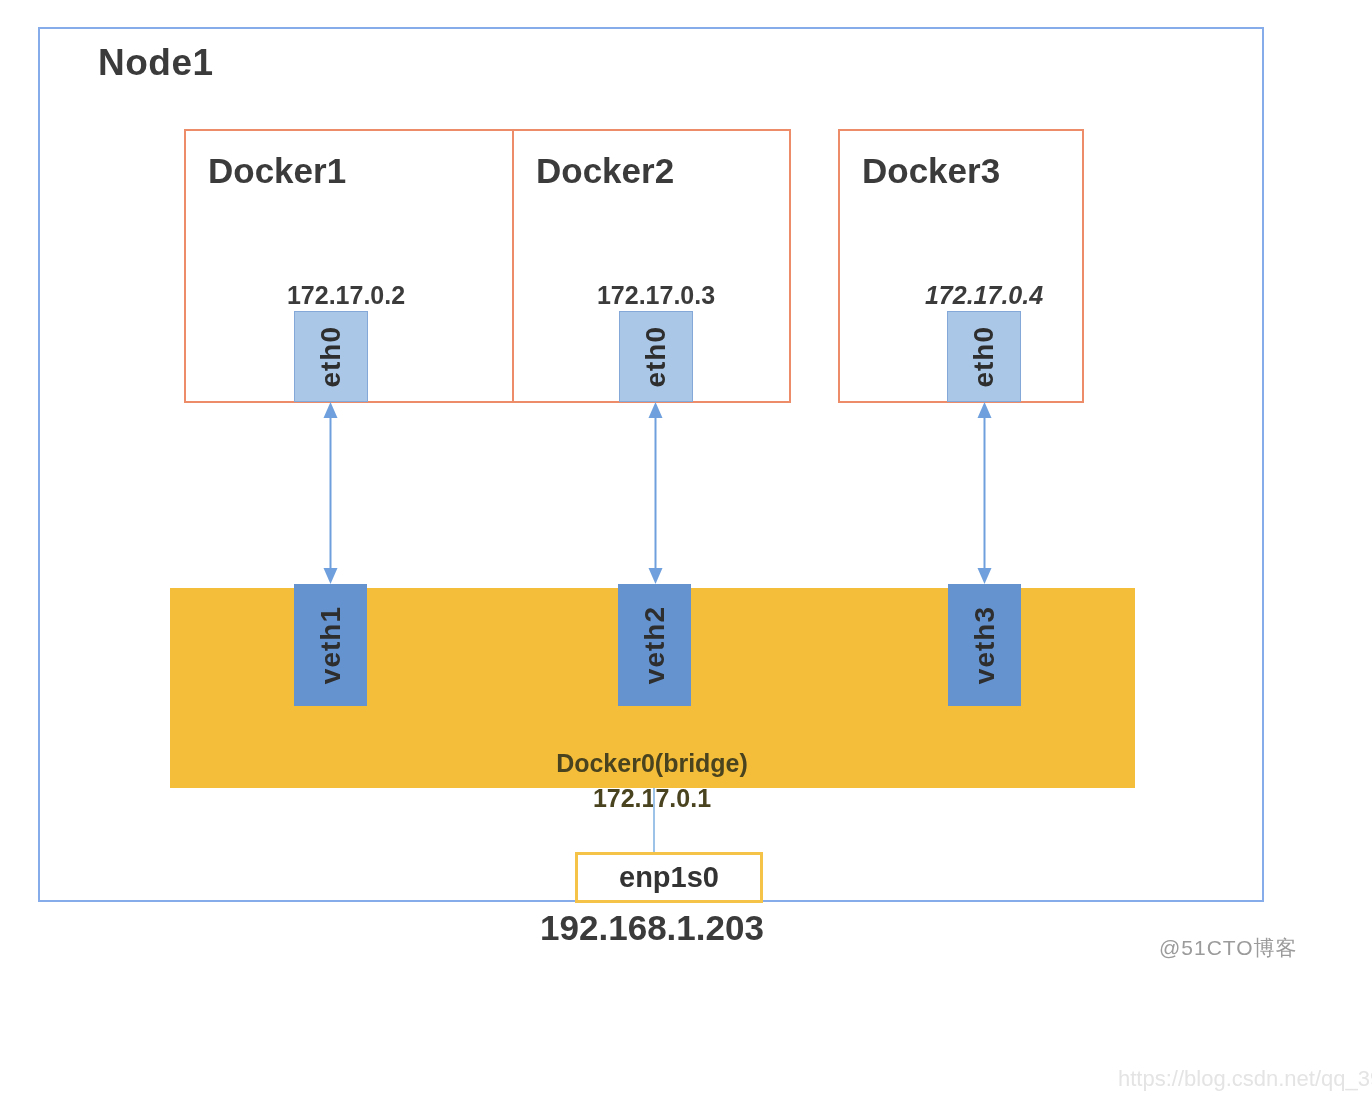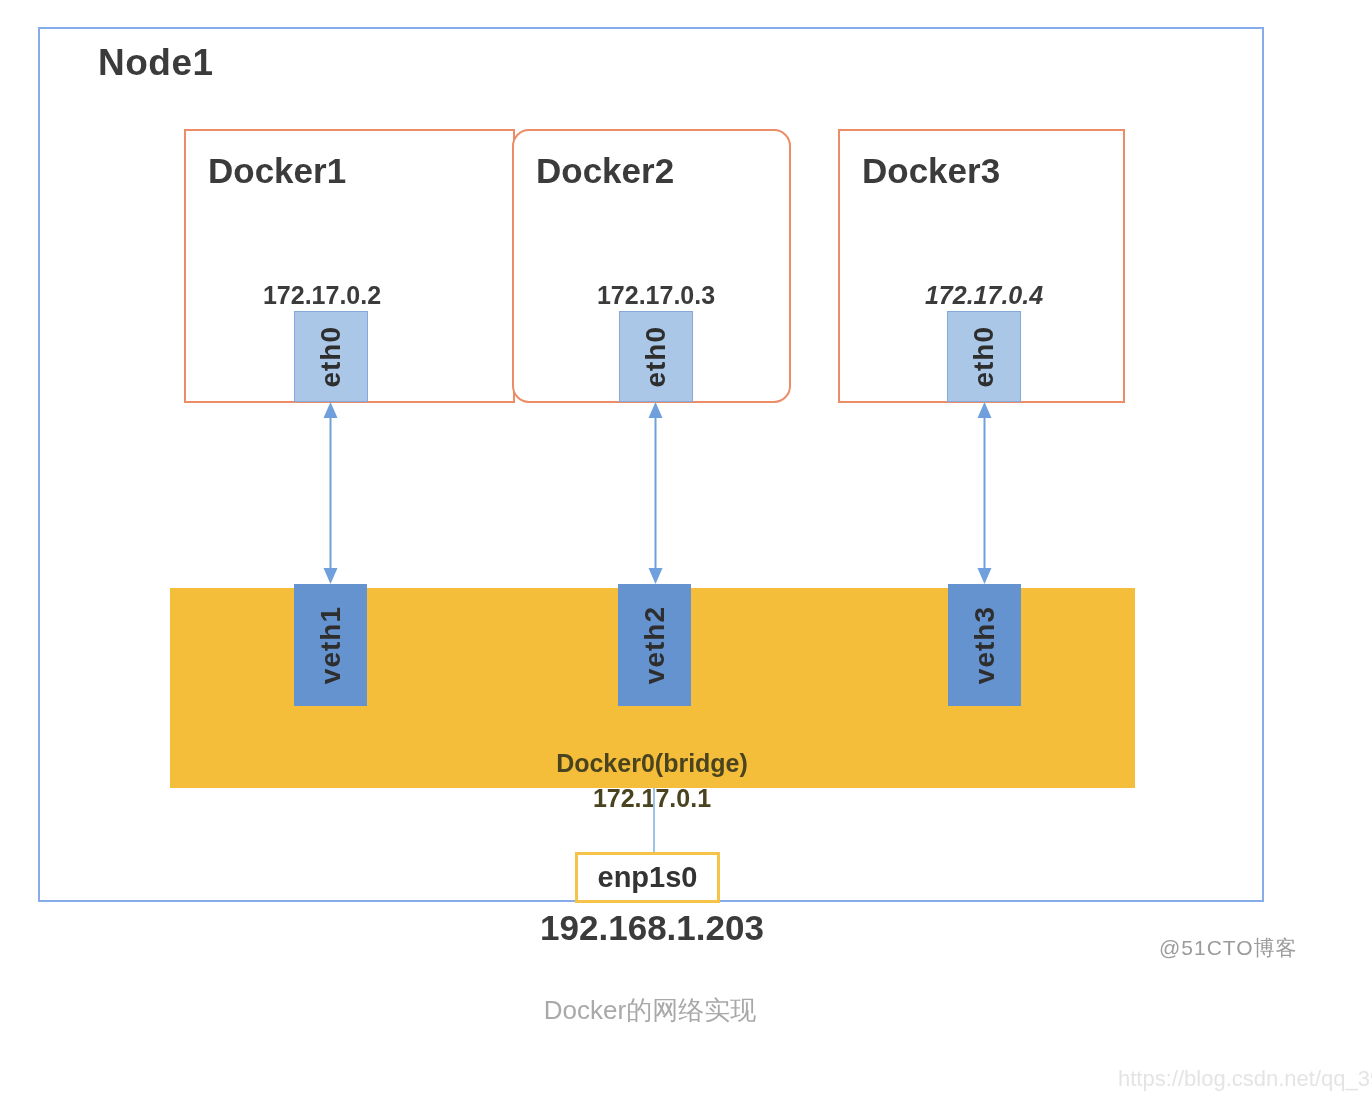--- a/index.html
+++ b/index.html
@@ -58,21 +58,21 @@
     font-size:25px;font-weight:700;line-height:35px;
     color:var(--bridge-text,#4A431F);white-space:nowrap;
   }
 
   .connector{
     left:653px;top:788px;width:2px;height:64px;
     background:var(--connector,#9DC3E8);
   }
 
   .enp-box{
-    left:575px;top:852px;width:145px;height:51px;box-sizing:border-box;
+    left:575px;top:852px;width:188px;height:51px;box-sizing:border-box;
     background:#fff;border:3px solid var(--enp-border,#F6C349);
     display:flex;align-items:center;justify-content:center;
     font-size:29px;font-weight:700;color:#333;z-index:3;
   }
   .host-ip{
     left:652px;top:908px;transform:translateX(-50%);
     font-size:35px;font-weight:700;color:var(--title-text,#3b3b3b);white-space:nowrap;
   }
 
   .wm-cto{
@@ -92,34 +92,34 @@
 <body>
 
 <div class="canvas">
 
   <div class="abs node-box"></div>
   <div class="abs node-label">Node1</div>
 
   <div class="abs docker-box" style="left:184px;width:331px;">
     <div class="docker-title">Docker1</div>
   </div>
-  <div class="abs ip-label" style="left:322px;">172.17.0.2</div>
+  <div class="abs ip-label" style="left:346px;">172.17.0.2</div>
   <div class="abs eth-box" style="left:294px;">
     <span class="vtext">eth0</span>
   </div>
 
-  <div class="abs docker-box" style="left:512px;width:279px;border-radius:17px;">
+  <div class="abs docker-box" style="left:512px;width:279px;">
     <div class="docker-title">Docker2</div>
   </div>
   <div class="abs ip-label" style="left:656px;">172.17.0.3</div>
   <div class="abs eth-box" style="left:619px;">
     <span class="vtext">eth0</span>
   </div>
 
-  <div class="abs docker-box" style="left:838px;width:287px;">
+  <div class="abs docker-box" style="left:838px;width:246px;">
     <div class="docker-title">Docker3</div>
   </div>
   <div class="abs ip-label" style="left:984px;font-style:italic;">172.17.0.4</div>
   <div class="abs eth-box" style="left:947px;">
     <span class="vtext">eth0</span>
   </div>
 
   <svg class="abs varrow" style="left:318px;" width="25" height="184" viewBox="0 0 25 184">
     <line x1="12.5" y1="14" x2="12.5" y2="170" stroke="#6FA0DD" stroke-width="2"></line>
     <polygon points="12.5,1 5.5,17 19.5,17" fill="#6FA0DD"></polygon>
@@ -154,16 +154,15 @@
   </div>
 
   <div class="abs connector"></div>
 
   <div class="abs enp-box">
     <span>enp1s0</span>
   </div>
   <div class="abs host-ip">192.168.1.203</div>
 
   <div class="abs wm-cto">@51CTO博客</div>
-  <div class="abs caption">Docker的网络实现</div>
   <div class="abs wm-csdn">https://blog.csdn.net/qq_39408435</div>
 
 </div>
 
 </body></html>

